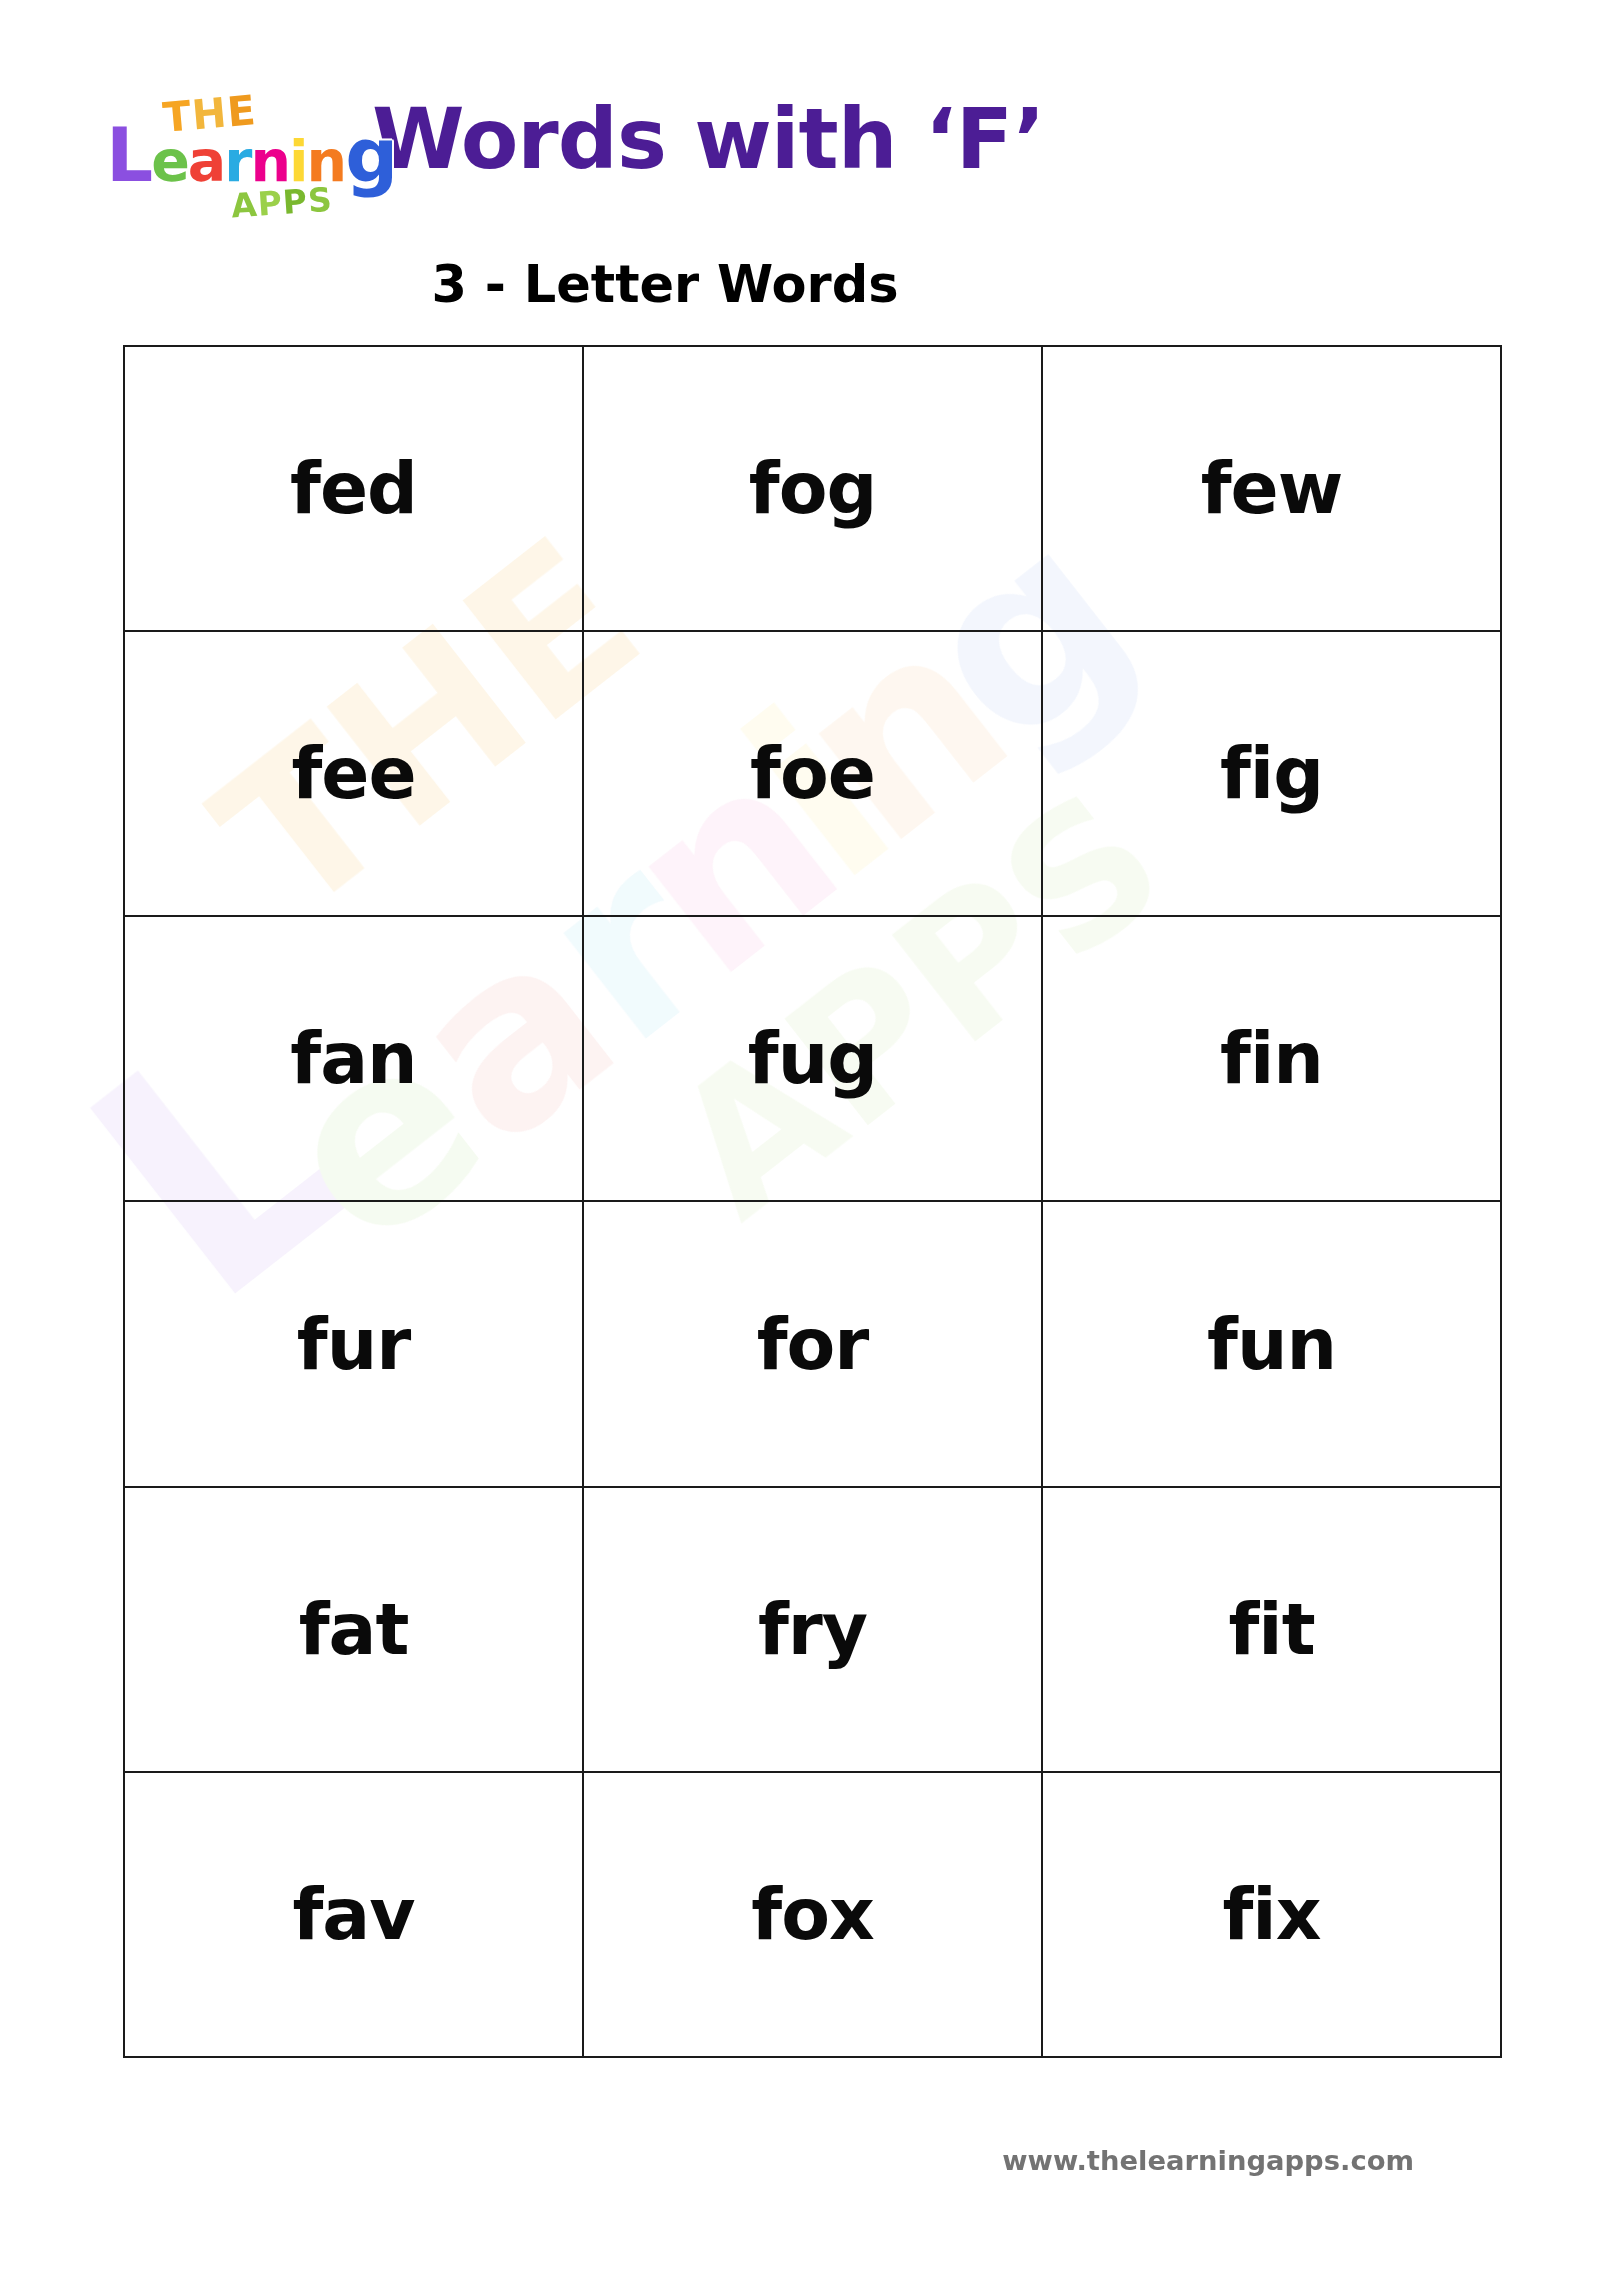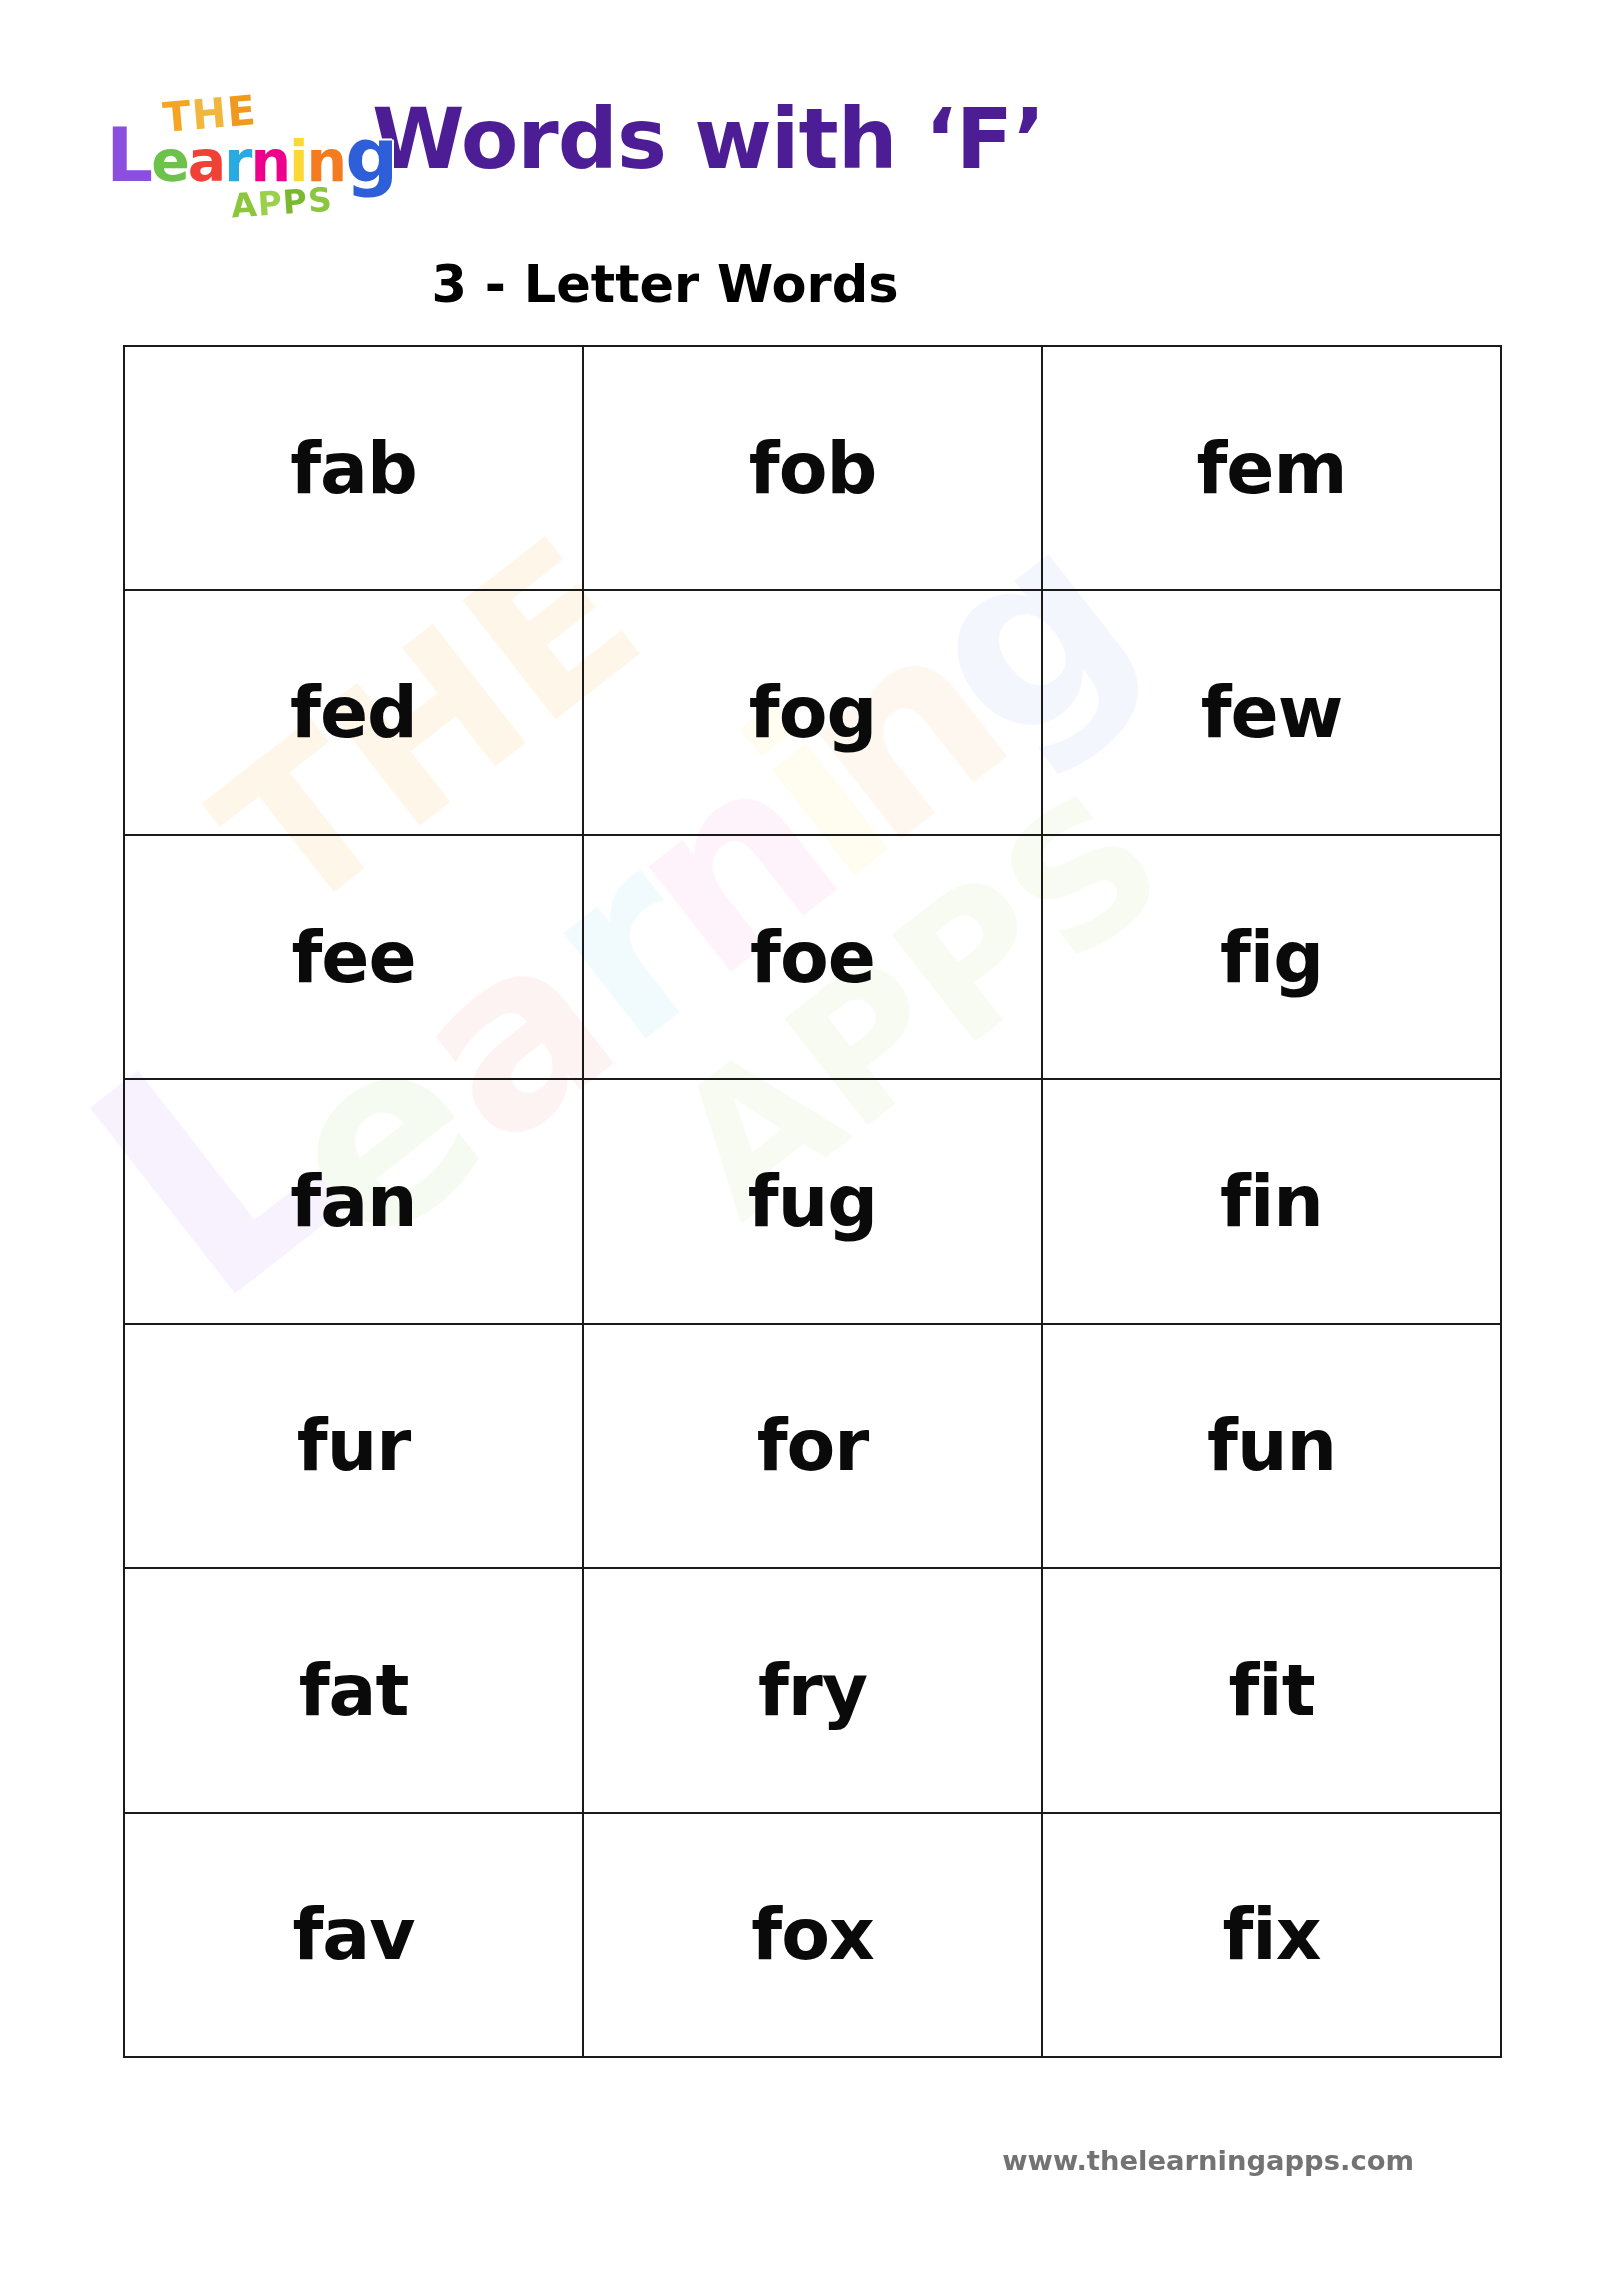--- a/index.html
+++ b/index.html
@@ -202,25 +202,20 @@
       </div>
     </div>
 
     <div id="title">Words with ‘F’</div>
     <div id="subtitle">3 - Letter Words</div>
   </div>
 
   <table id="word-table">
     <tbody>
       <tr>
-        <td><span class="word">fab</span></td>
-        <td><span class="word">fob</span></td>
-        <td><span class="word">fem</span></td>
-      </tr>
-      <tr>
         <td><span class="word">fed</span></td>
         <td><span class="word">fog</span></td>
         <td><span class="word">few</span></td>
       </tr>
       <tr>
         <td><span class="word">fee</span></td>
         <td><span class="word">foe</span></td>
         <td><span class="word">fig</span></td>
       </tr>
       <tr>

